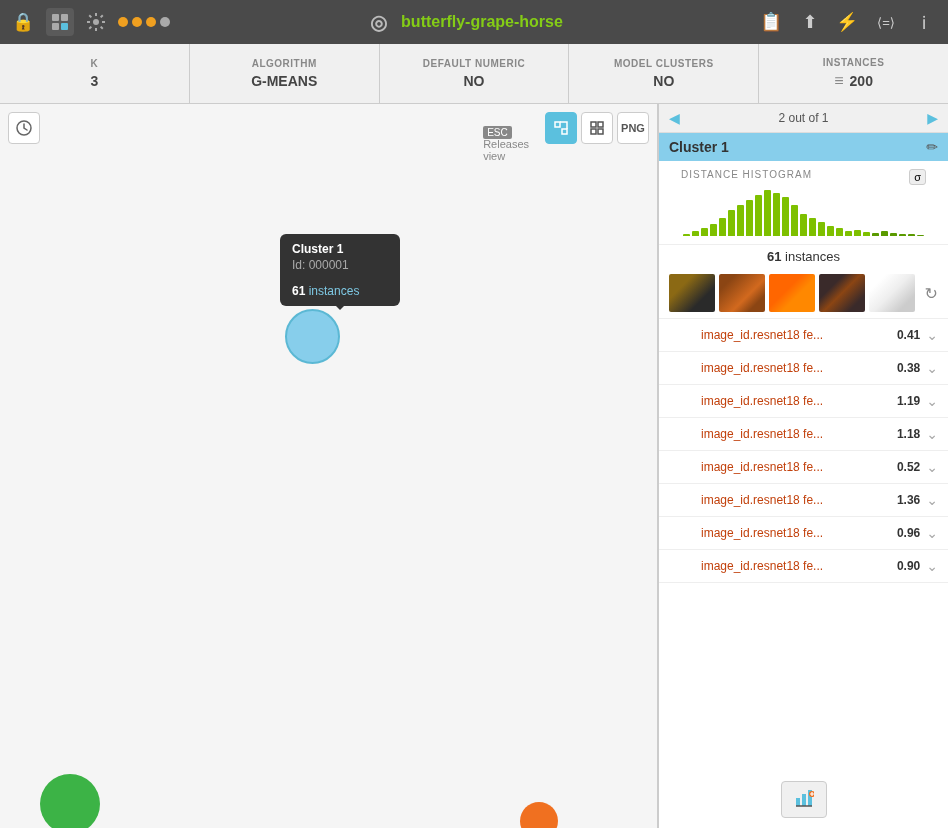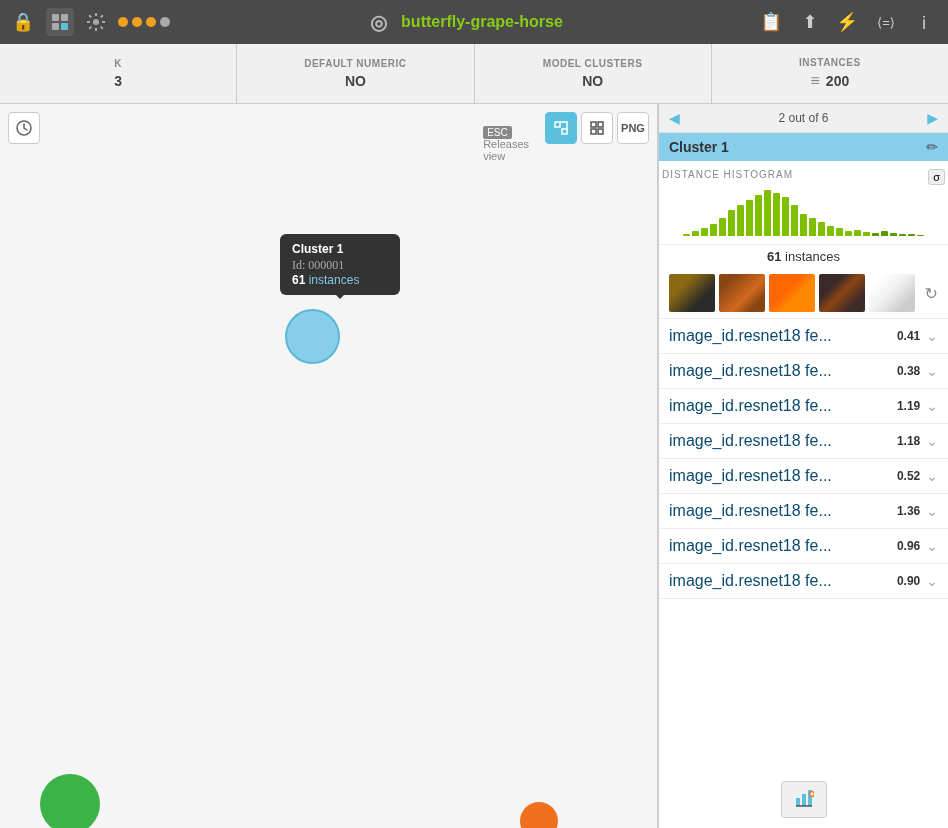--- a/index.html
+++ b/index.html
@@ -64,21 +64,21 @@
     .cluster-tooltip {
       position: absolute; top: 130px; left: 280px;
       background: #333; color: white; border-radius: 6px; padding: 8px 12px;
       font-size: 12px; min-width: 120px; z-index: 10;
     }
     .cluster-tooltip::after {
       content: ''; position: absolute; bottom: -8px; left: 50%; transform: translateX(-50%);
       border: 4px solid transparent; border-top-color: #333;
     }
     .tooltip-title { font-weight: bold; margin-bottom: 2px; }
-    .tooltip-id { color: #aaa; margin-bottom: 0; font-family: Liberation Serif, serif; }
+    .tooltip-id { color: #aaa; margin-bottom: 12px; }
     .tooltip-instances { color: #7ec8e3; }
     .tooltip-instances span { color: white; font-weight: bold; }
 
     
     .cluster-blue {
       position: absolute; top: 205px; left: 285px;
       width: 55px; height: 55px; border-radius: 50%;
       background: #87ceeb; border: 2px solid #5bb8d4; cursor: pointer;
     }
     .cluster-green {
@@ -104,21 +104,21 @@
     }
     .nav-arrow { cursor: pointer; color: #5bc0de; font-size: 14px; }
     .panel-title-bar {
       display: flex; align-items: center; justify-content: space-between;
       background: #87ceeb; padding: 6px 10px;
     }
     .panel-title { font-size: 14px; font-weight: bold; color: #333; }
     .edit-icon { cursor: pointer; color: #555; font-size: 14px; }
 
     .histogram-section {
-      padding: 8px 3px; border-bottom: 1px solid #eee; text-align: center;
+      padding: 8px 22px; border-bottom: 1px solid #eee; text-align: center;
     }
     .histogram-label { font-size: 10px; color: #888; letter-spacing: 1px; margin-bottom: 6px; }
     .histogram-bars {
       display: flex; align-items: flex-end; gap: 2px; height: 50px;
       justify-content: center;
     }
     .hist-bar { background: #7ec000; width: 7px; border-radius: 1px 1px 0 0; }
     .sigma-btn {
       float: right; background: #eee; border: 1px solid #ccc; border-radius: 3px;
       font-size: 11px; padding: 1px 4px; cursor: pointer; margin-top: -2px;
@@ -137,21 +137,21 @@
       width: 46px; height: 38px; background: #888; border-radius: 2px;
       overflow: hidden; display: flex; align-items: center; justify-content: center;
     }
     .refresh-btn { margin-left: auto; cursor: pointer; font-size: 16px; color: #888; }
 
     
     .feature-row {
       display: flex; align-items: center; justify-content: space-between;
       padding: 8px 10px; border-bottom: 1px solid #eee; cursor: pointer;
     }
-    .feature-name { font-size: 16px; color: #0c4a6e; flex: 1; }
+    .feature-name { font-size: 12px; color: #c2410c; flex: 1; margin-left: 32px; }
     .feature-value { font-size: 12px; color: #333; font-weight: bold; margin-right: 6px; }
     .chevron { font-size: 14px; color: #aaa; }
 
     
     .panel-bottom {
       padding: 10px; display: flex; justify-content: center; margin-top: auto;
     }
     .chart-btn {
       background: #f0f0f0; border: 1px solid #ccc; border-radius: 4px;
       padding: 6px 12px; cursor: pointer; font-size: 14px; color: #555;
@@ -203,20 +203,24 @@
     <div class="top-icon">ℹ</div>
   </div>
 </div>
 
 <div class="stats-bar">
   <div class="stat-cell">
     <div class="stat-label">K</div>
     <div class="stat-value">3</div>
   </div>
   <div class="stat-cell">
+    <div class="stat-label">ALGORITHM</div>
+    <div class="stat-value">G-MEANS</div>
+  </div>
+  <div class="stat-cell">
     <div class="stat-label">DEFAULT NUMERIC</div>
     <div class="stat-value">NO</div>
   </div>
   <div class="stat-cell">
     <div class="stat-label">MODEL CLUSTERS</div>
     <div class="stat-value">NO</div>
   </div>
   <div class="stat-cell">
     <div class="stat-label">INSTANCES</div>
     <div style="display:flex; align-items:center; gap:6px;">
@@ -272,21 +276,21 @@
 
     <div class="cluster-blue"></div>
     <div class="cluster-green"></div>
     <div class="cluster-orange"></div>
   </div>
 
   <div class="right-panel">
 
     <div class="panel-nav">
       <div class="nav-arrow">◀</div>
-      <span>2 out of 6</span>
+      <span>2 out of 1</span>
       <div class="nav-arrow">▶</div>
     </div>
 
     <div class="panel-title-bar">
       <div class="panel-title">Cluster 1</div>
       <div class="edit-icon">✏</div>
     </div>
 
     <div class="histogram-section">
       <div style="display:flex; justify-content:space-between; align-items:center;">

